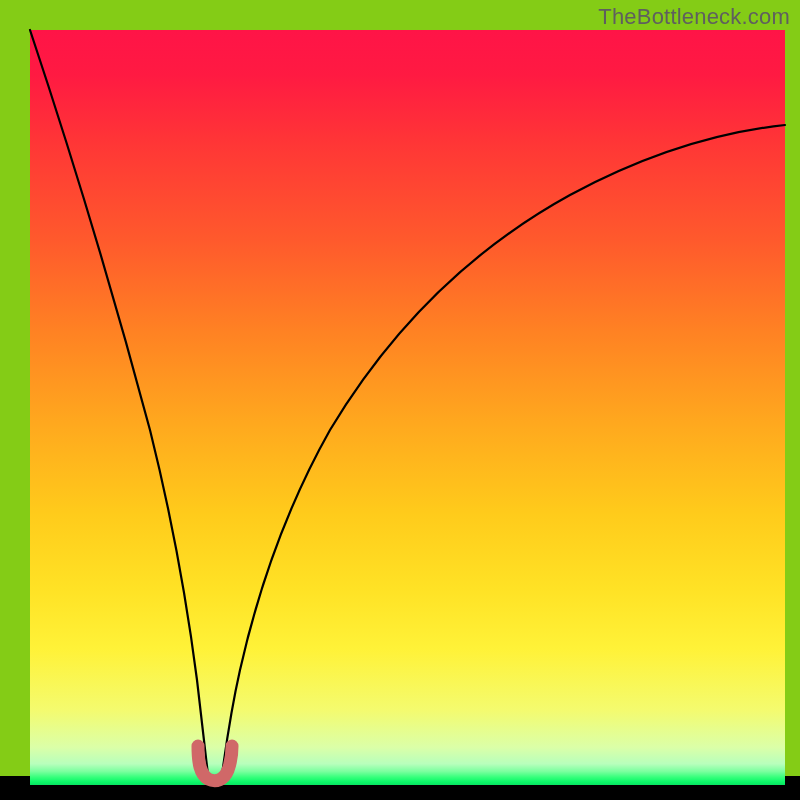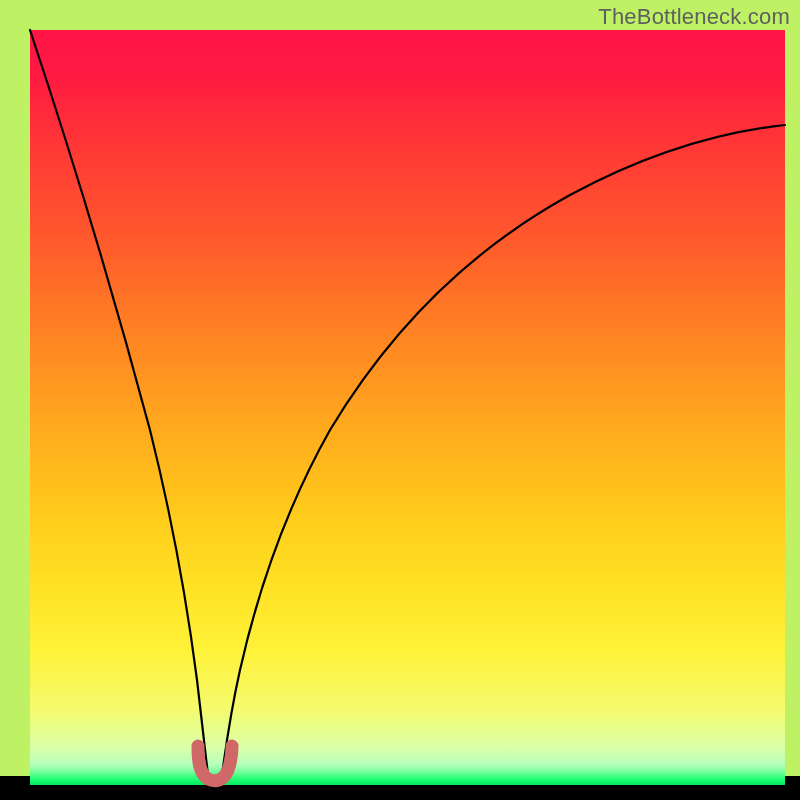--- a/index.html
+++ b/index.html
@@ -8,21 +8,21 @@
     width: 800px;
     height: 800px;
     overflow: hidden;
     background: #000;
     font-family: Arial, Helvetica, sans-serif;
   }
   .frame {
     position: relative;
     width: 800px;
     height: 776px;
-    background: #bef264;
+    background: #84cc16;
   }
   .watermark {
     position: absolute;
     top: 4px;
     right: 10px;
     font-size: 22px;
     font-weight: 500;
     color: #5f5f5f;
     letter-spacing: 0.2px;
     z-index: 10;

